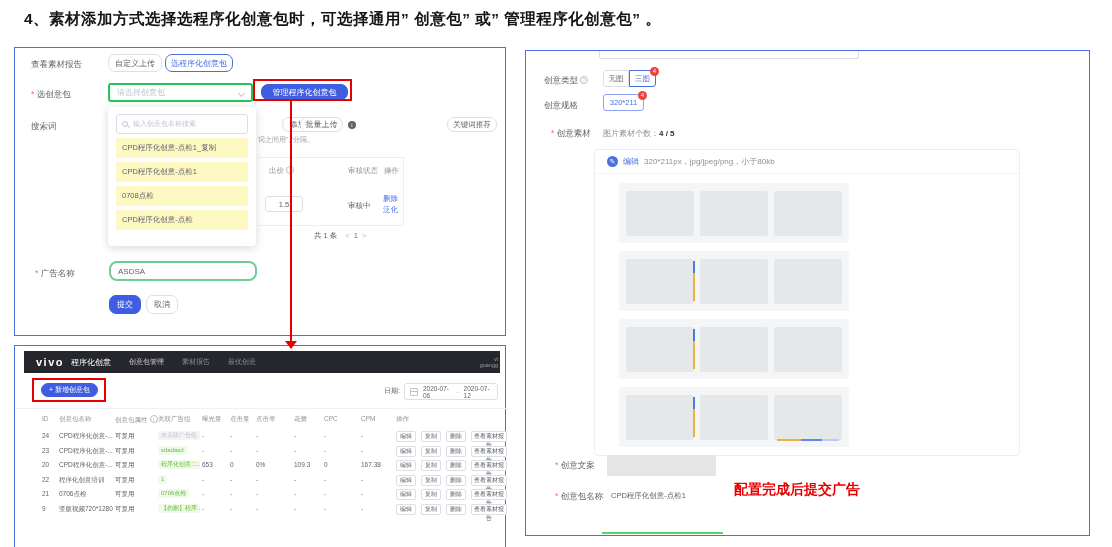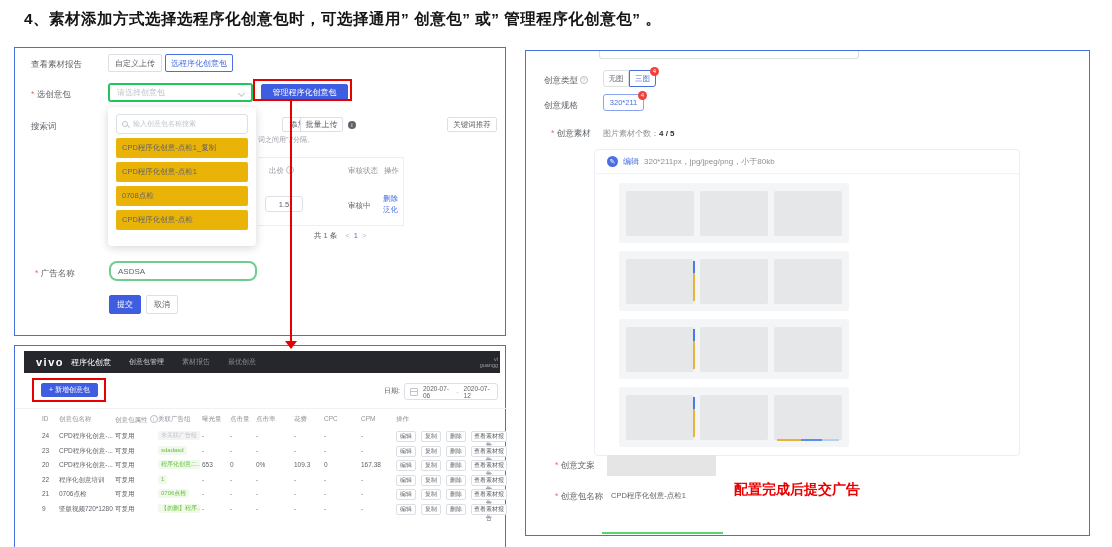--- a/index.html
+++ b/index.html
@@ -11,36 +11,36 @@
 
   .panel { position:absolute; background:#fff; border:1px solid #4a6fe0; }
   .panelA { left:14px; top:47px;  width:492px; height:289px; }
   .panelB { left:14px; top:345px; width:492px; height:231px; }
   .panelC { left:525px; top:50px; width:565px; height:486px; }
 
   .lbl { position:absolute; font-size:8.5px; color:#5f6368; white-space:nowrap; }
   .req::before { content:"* "; color:#f56c6c; }
 
   .btn { position:absolute; display:flex; align-items:center; justify-content:center;
-         font-size:8px; color:#5f6368; background:#fff; border:1px solid #dcdfe6; border-radius:2px; cursor:pointer; white-space:nowrap;}
+         font-size:8px; color:#5f6368; background:#fff; border:1px solid #dcdfe6; border-radius:7px; cursor:pointer; white-space:nowrap;}
   .btn.blue-outline { border-color:#4a6fe0; color:#4a6fe0; }
   .btn.blue-fill { background:#3f5de0; border-color:#3f5de0; color:#fff; }
 
   .input { position:absolute; background:#fff; border:2px solid #22c55e; border-radius:3px;
            font-size:8px; color:#606266; display:flex; align-items:center; padding:0 7px; }
   .input .ph-text { color:#bfc4cc; }
   .chev { position:absolute; right:7px; top:6px; width:5px; height:5px; border-right:1px solid #c0c4cc; border-bottom:1px solid #c0c4cc; transform:rotate(45deg); }
 
   
   .dd-card { position:absolute; left:93px; top:59px; width:148px; height:139px; background:#fff;
              border-radius:4px; box-shadow:0 2px 10px rgba(0,0,0,.16); z-index:12; padding:7px 8px; }
   .dd-search { position:relative; height:20px; border:1px solid #dcdfe6; border-radius:3px; display:flex; align-items:center; padding-left:16px; font-size:7px; color:#bfc4cc; }
   .mag { position:absolute; left:5px; top:6px; width:6px; height:6px; border:1px solid #c0c4cc; border-radius:50%; }
   .mag::after { content:""; position:absolute; width:3px; height:1px; background:#c0c4cc; right:-3px; bottom:-1px; transform:rotate(45deg); }
-  .dd-item { height:20px; line-height:20px; margin-top:4px; background:#eab308; border-radius:2px; padding:0 6px; font-size:7.5px; color:#5f6368; white-space:nowrap; overflow:hidden; }
+  .dd-item { height:20px; line-height:20px; margin-top:4px; background:#fef9c3; border-radius:2px; padding:0 6px; font-size:7.5px; color:#5f6368; white-space:nowrap; overflow:hidden; }
 
   .hint-grey { position:absolute; font-size:7px; color:#a0a4ab; white-space:nowrap; }
 
   
   .mini-table { position:absolute; left:243px; top:109px; width:146px; height:69px; border:1px solid #ebeef5; border-left:none; }
   .mini-th { position:absolute; font-size:7.5px; color:#909399; top:8px; white-space:nowrap;}
   .mini-input { position:absolute; left:7px; top:38px; width:38px; height:16px; border:1px solid #dcdfe6; border-radius:3px; font-size:7.5px; color:#606266; display:flex; align-items:center; justify-content:center; }
   .mini-status { position:absolute; left:90px; top:43px; font-size:7.5px; color:#5f6368; }
   .mini-link { position:absolute; font-size:7.5px; color:#4a6fe8; cursor:pointer; }
   .pager { position:absolute; left:299px; top:183px; font-size:7.5px; color:#5f6368; }

